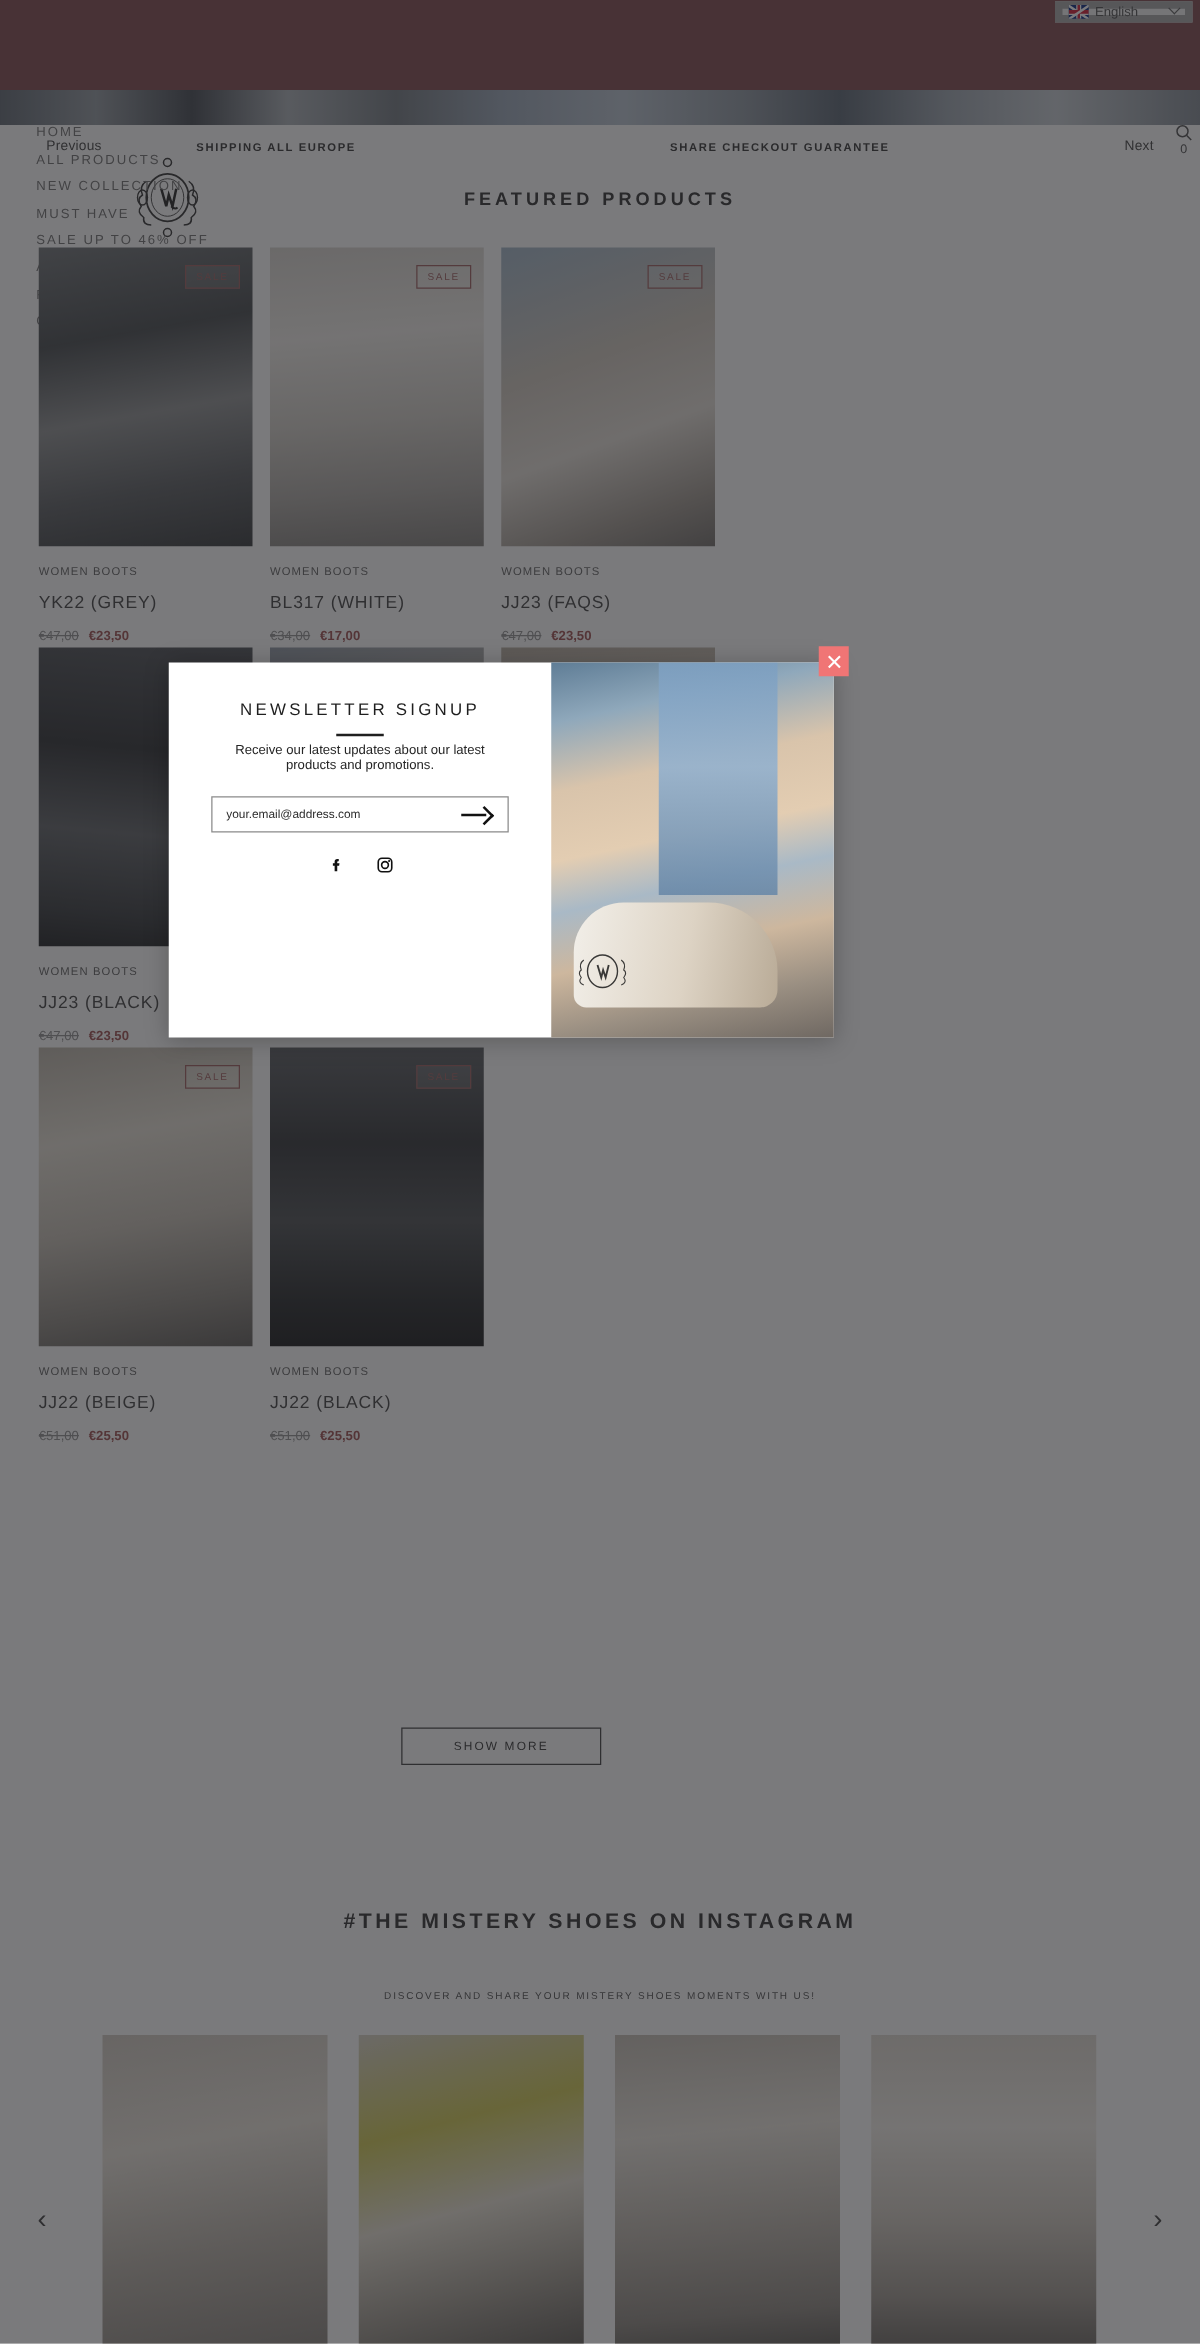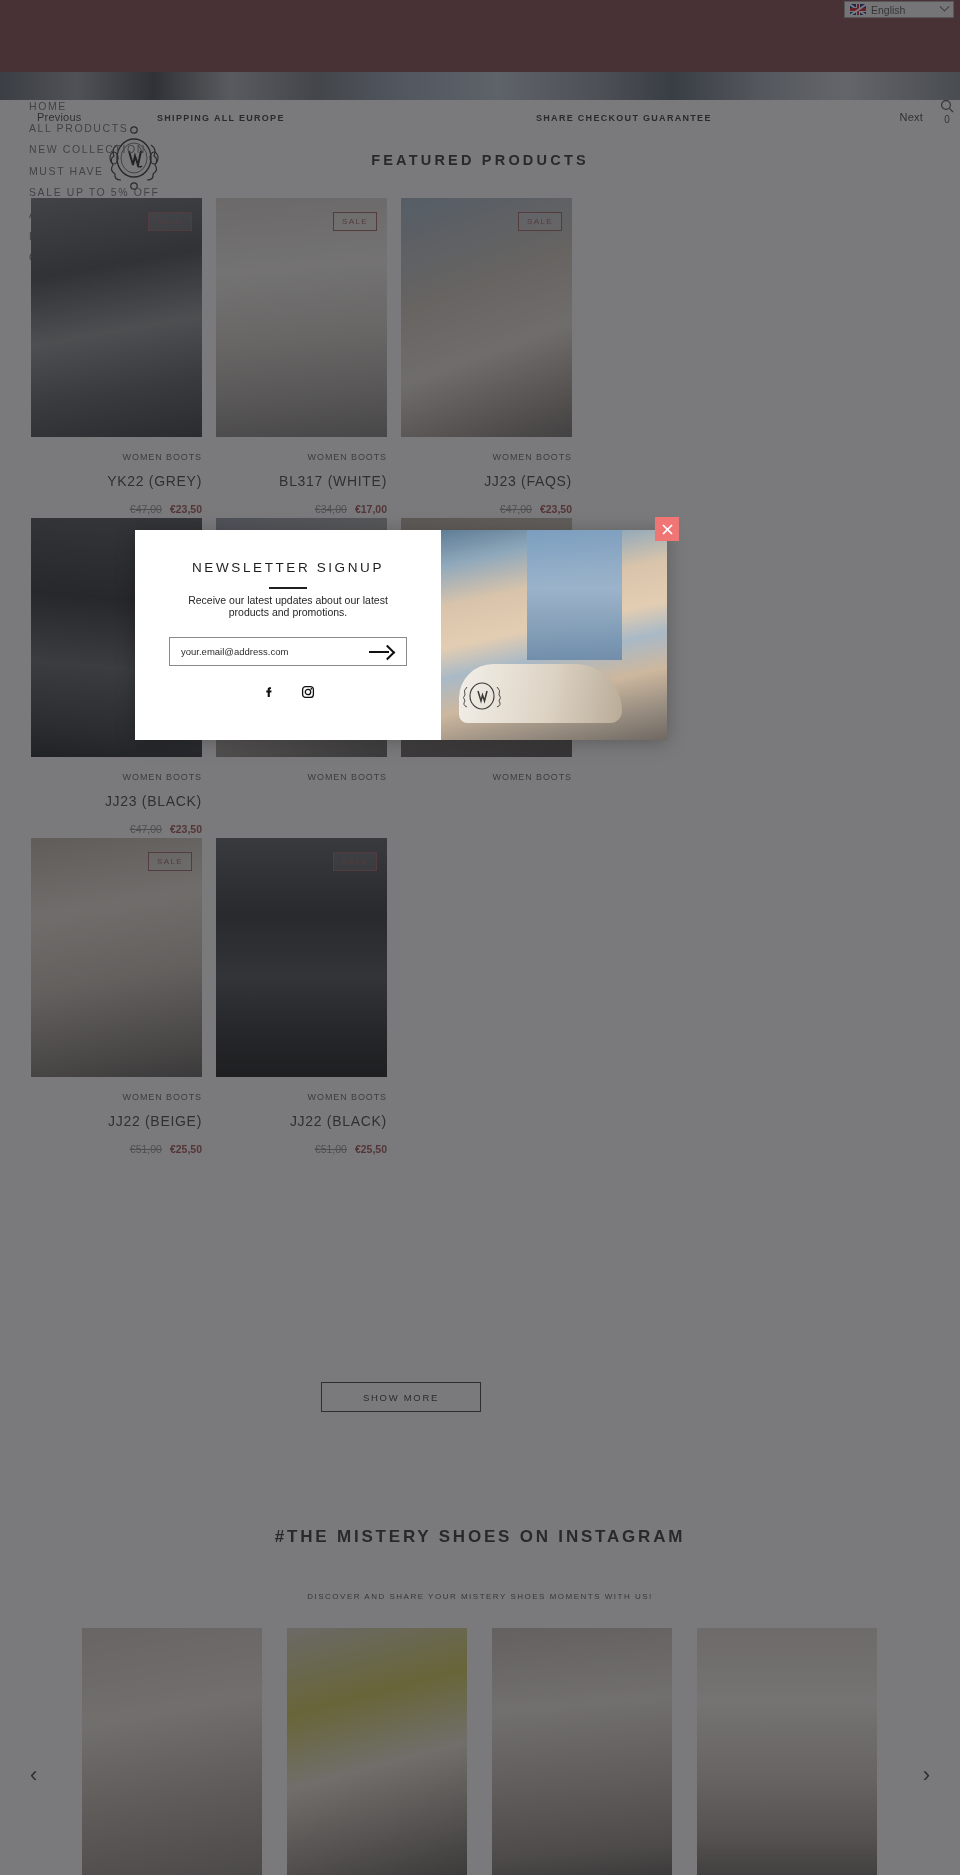--- a/index.html
+++ b/index.html
@@ -39,21 +39,21 @@
         #6e757c 33%, #97a4b5 42%, #b6c1cd 52%, #8b949e 62%,
         #55606d 70%, #9aa3ad 79%, #c3c9cf 88%, #7e868f 100%);
   }
 
   
   .lang-select {
     position: absolute;
     top: 1px; right: 6px;
     width: 110px; height: 17px;
     background: #f2f2f2;
-    border: 1px solid #a3a3a3;
+    border: 6px solid #a3a3a3;
     display: flex; align-items: center;
     gap: 5px;
     padding: 0 5px;
     font-size: 10.5px;
     color: #4a4a4a;
     z-index: 40;
   }
   .flag-uk {
     width: 16px; height: 11px;
     position: relative;
@@ -199,21 +199,21 @@
     position: absolute;
     top: 14px; right: 10px;
     border: 1px solid #9b5b5b;
     color: #9b5b5b;
     font-size: 8px;
     letter-spacing: 1.4px;
     padding: 4px 8px;
     background: rgba(255,255,255,.12);
     z-index: 3;
   }
-  .pmeta { text-align: right; padding-top: 15px; }
+  .pmeta { text-align: left; padding-top: 15px; }
   .pcat {
     font-size: 9px;
     letter-spacing: .9px;
     color: #5d5d5d;
   }
   .pname {
     font-size: 14px;
     letter-spacing: .7px;
     color: #3c3c3c;
     margin-top: 11px;
@@ -337,21 +337,21 @@
     position: absolute;
     inset: 0;
     background: rgba(40,40,44,.62);
     z-index: 50;
   }
 
   
   .modal {
     position: absolute;
     left: 135px; top: 530px;
-    width: 532px; height: 210px;
+    width: 532px; height: 300px;
     display: flex;
     background: #ffffff;
     z-index: 60;
     box-shadow: 0 2px 18px rgba(0,0,0,.25);
   }
   .modal-left {
     width: 306px;
     padding: 30px 34px 0 34px;
     text-align: center;
   }
@@ -507,21 +507,21 @@
       </span>
       <span class="cart-count">0</span>
     </div>
   </div>
 
   <nav class="sidenav">
     <div class="sidenav-item">HOME</div>
     <div class="sidenav-item">ALL PRODUCTS</div>
     <div class="sidenav-item">NEW COLLECTION</div>
     <div class="sidenav-item">MUST HAVE</div>
-    <div class="sidenav-item">SALE UP TO 5% OFF</div>
+    <div class="sidenav-item">SALE UP TO 46% OFF</div>
     <div class="sidenav-item">ABOUT US</div>
     <div class="sidenav-item">FAQS</div>
     <div class="sidenav-item">CONTACT</div>
   </nav>
 
   <h2 class="section-title">FEATURED PRODUCTS</h2>
 
   <div class="grid">
 
     <div class="prow">

